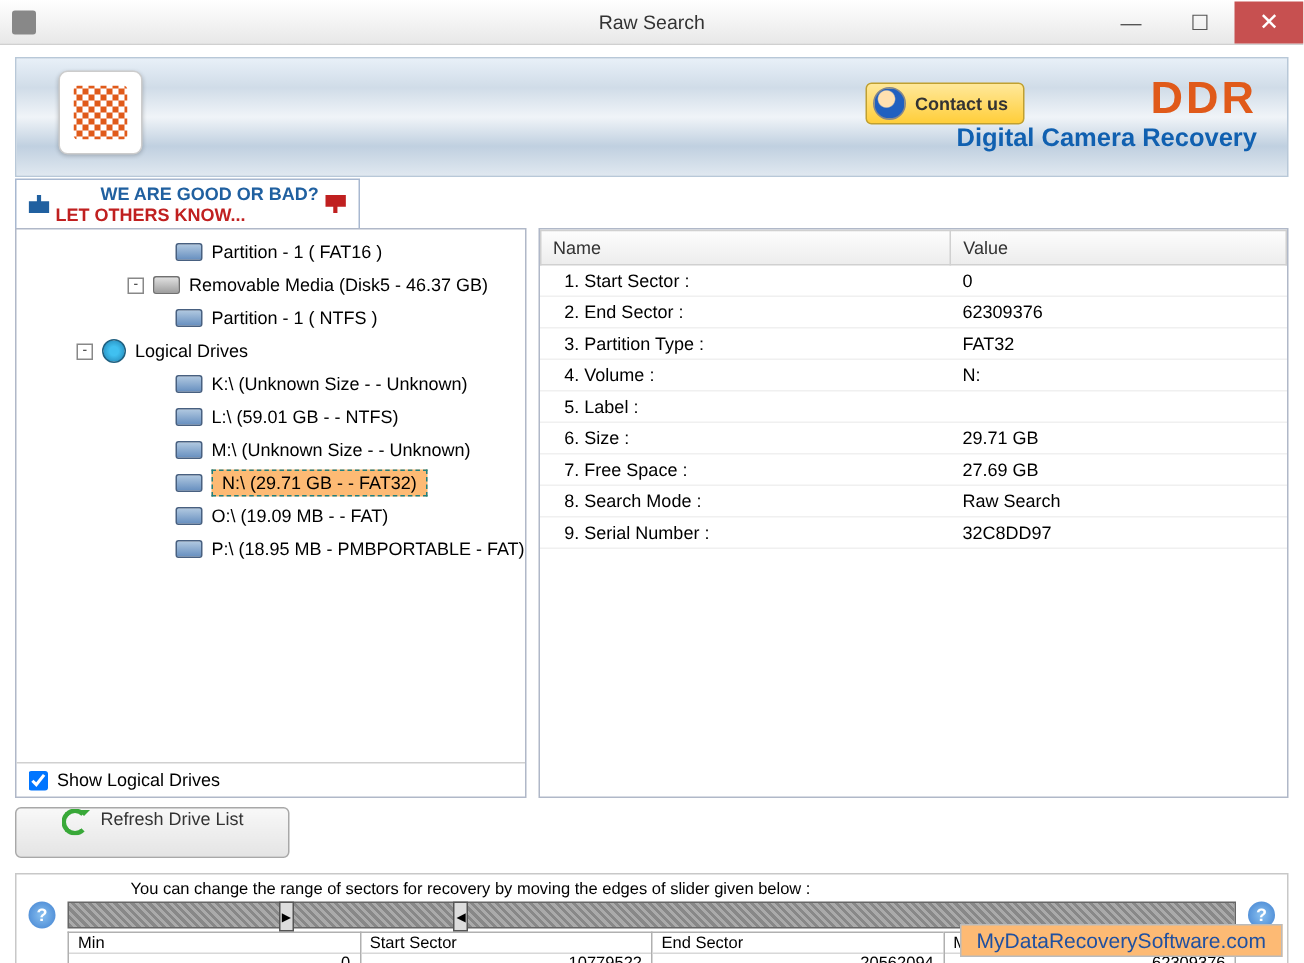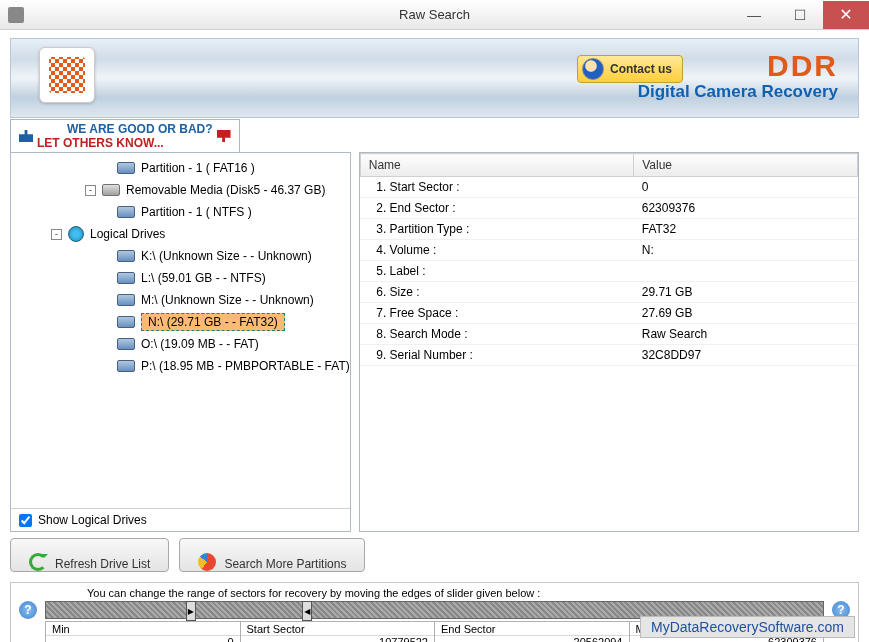--- a/index.html
+++ b/index.html
@@ -45,21 +45,21 @@
 .drive-icon { background: linear-gradient(#b0c8e0, #6890c0); border: 1px solid #486080; border-radius: 2px; }
 .removable-icon { background: linear-gradient(#e0e0e0, #a0a0a0); border: 1px solid #707070; border-radius: 2px; }
 .globe-icon { width: 16px; height: 16px; border-radius: 50%; background: radial-gradient(circle, #40c0f0 30%, #2080b0); border: 1px solid #206080; position: relative; }
 .tree-label { white-space: nowrap; text-align: right; }
 .tree-row.selected .tree-label { background: #fdba74; border: 1px dashed #208080; padding: 1px 6px; }
 
 .show-logical { border-top: 1px solid #d0d0d0; padding: 4px 8px; display: flex; align-items: center; gap: 6px; }
 .show-logical input { cursor: pointer; }
 
 .btn-row { margin: 6px 10px 0 10px; display: flex; gap: 10px; }
-.action-btn { height: 34px; padding: 0 18px; background: linear-gradient(#f8f8f8, #e4e4e4); border: 1px solid #a8a8a8; border-radius: 4px; display: flex; align-items: flex-end; gap: 8px; cursor: pointer; color: #333; }
+.action-btn { height: 34px; padding: 0 30px; background: linear-gradient(#f8f8f8, #e4e4e4); border: 1px solid #a8a8a8; border-radius: 4px; display: flex; align-items: flex-start; gap: 8px; cursor: pointer; color: #333; }
 .refresh-icon { width: 18px; height: 18px; border: 3px solid #38a838; border-right-color: transparent; border-radius: 50%; position: relative; }
 .refresh-icon::after { content: ''; position: absolute; right: -4px; top: -2px; border: 4px solid transparent; border-top-color: #38a838; }
 .pie-icon { width: 18px; height: 18px; border-radius: 50%; background: conic-gradient(#e84830 0 60%, #f0c020 60% 85%, #3880d0 85%); }
 
 
 .right-panel { flex: 1; overflow: auto; }
 .prop-table { width: 100%; border-collapse: collapse; }
 .prop-table th { text-align: left; padding: 4px 8px; background: linear-gradient(#fdfdfd, #ececec); border: 1px solid #d0d0d0; font-weight: normal; color: #333; }
 .prop-table td { padding: 3px 8px; border-bottom: 1px solid #f0f0f0; }
 .prop-table td:first-child { width: 55%; padding-left: 16px; }
@@ -73,21 +73,21 @@
 .slider-handle { position: absolute; top: -1px; width: 10px; height: 20px; background: #ddd; border: 1px solid #555; display: flex; align-items: center; justify-content: center; font-size: 8px; cursor: ew-resize; }
 .slider-handle.left { left: 18%; }
 .slider-handle.right { left: 33%; }
 .sector-row { display: flex; margin-top: 2px; margin-left: 26px; margin-right: 26px; }
 .sector-cell { flex: 1; border: 1px solid #b0b0b0; border-right: none; padding: 1px 0; }
 .sector-cell:last-child { border-right: 1px solid #b0b0b0; }
 .sector-cell .lbl { font-size: 11px; padding: 0 6px; }
 .sector-cell .val { font-size: 11px; padding: 0 6px; text-align: right; border-top: 1px solid #d8d8d8; }
 
 
-.footer { position: absolute; bottom: 4px; right: 14px; font-size: 14px; color: #2050a0; border: 1px solid #bbb; padding: 2px 10px; background: #e5e5e5; }
+.footer { position: absolute; bottom: 4px; right: 14px; font-size: 14px; color: #2050a0; border: 1px solid #bbb; padding: 2px 10px; background: #fdba74; }
 </style>
 </head>
 <body>
 
 <div class="titlebar">
   <div class="titlebar-icon"></div>
   <div class="titlebar-title">Raw Search</div>
   <div class="winbtns">
     <div class="winbtn">—</div>
     <div class="winbtn">☐</div>
@@ -217,24 +217,20 @@
         </tbody>
     </table>
   </div>
 </div>
 
 <div class="btn-row">
   <button class="action-btn">
     <span class="refresh-icon"></span>
     <span>Refresh Drive List</span>
   </button>
-  <button class="action-btn">
-    <span class="pie-icon"></span>
-    <span>Search More Partitions</span>
-  </button>
 </div>
 
 <div class="slider-section">
   <div class="slider-hint">You can change the range of sectors for recovery by moving the edges of slider given below :</div>
   <div class="slider-row">
     <span class="help-icon">?</span>
     <div class="slider-track">
       <div class="slider-handle left">▶</div>
       <div class="slider-handle right">◀</div>
     </div>

